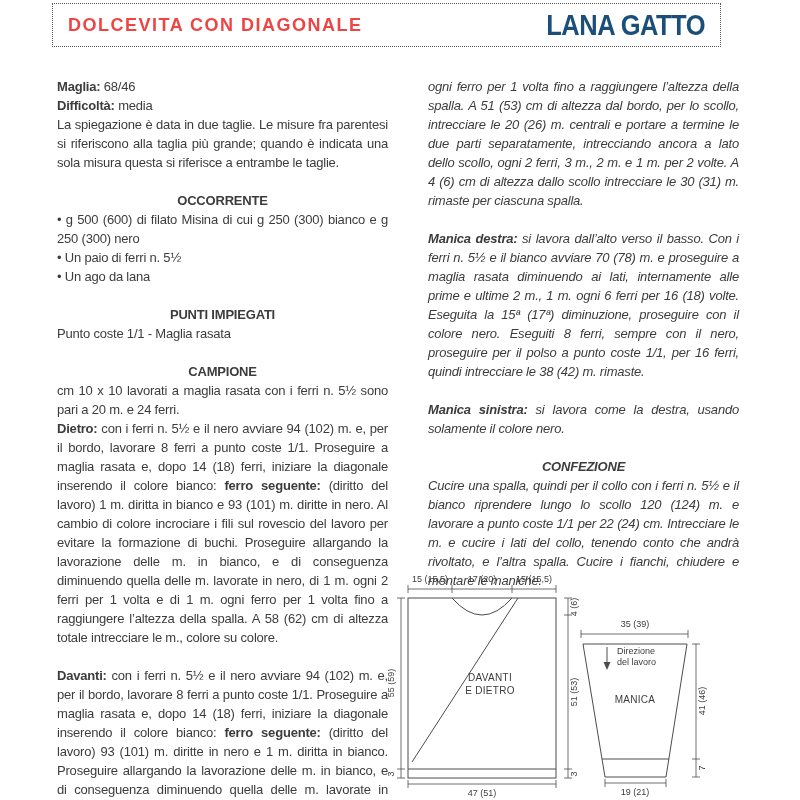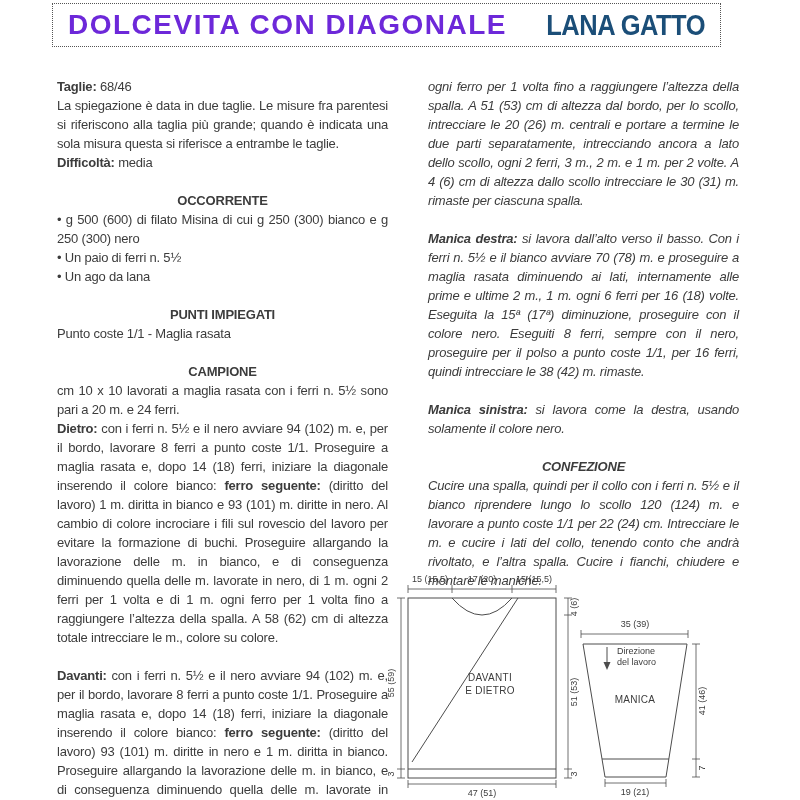--- a/index.html
+++ b/index.html
@@ -8,21 +8,21 @@
     font-family:"Liberation Sans",sans-serif;color:#3c3c3c;
   }
   
   .header-box{
     position:absolute;left:52px;top:3px;width:669px;height:44px;
     border:1px dotted #555;box-sizing:border-box;
     display:flex;align-items:center;justify-content:space-between;
     padding:0 15px;
   }
   .title{
-    font-size:28px;font-weight:bold;color:#6d28d9;letter-spacing:1.5px;
+    font-size:18px;font-weight:bold;color:#ef4444;letter-spacing:1.5px;
     white-space:nowrap;
   }
   .logo{
     font-size:26px;font-weight:bold;letter-spacing:-0.5px;white-space:nowrap;
     transform:scaleY(1.12) scaleX(0.98);transform-origin:right center;
   }
   
   .col{
     position:absolute;top:77px;font-size:13px;line-height:19px;
     letter-spacing:-0.2px;text-align:justify;color:#3c3c3c;
@@ -45,23 +45,23 @@
 <body>
 
 <div class="page">
 
   <div class="header-box">
     <div class="title">DOLCEVITA CON DIAGONALE</div>
     <div class="logo" id="logo" style="color: rgb(27, 78, 120);">LANA GATTO</div>
   </div>
 
   <div class="col col-left">
-    <p><b>Taglie:</b><span> 68/46</span></p>
+    <p><b>Maglia:</b><span> 68/46</span></p>
+    <p><b>Difficoltà:</b><span> media</span></p>
     <p>La spiegazione è data in due taglie. Le misure fra parentesi si riferiscono alla taglia più grande; quando è indicata una sola misura questa si riferisce a entrambe le taglie.</p>
-    <p><b>Difficoltà:</b><span> media</span></p>
 
     <p class="hd">OCCORRENTE</p>
     <p>• g 500 (600) di filato Misina di cui g 250 (300) bianco e g 250 (300) nero</p>
     <p>• Un paio di ferri n. 5½</p>
     <p>• Un ago da lana</p>
 
     <p class="hd">PUNTI IMPIEGATI</p>
     <p>Punto coste 1/1 - Maglia rasata</p>
 
     <p class="hd">CAMPIONE</p>

